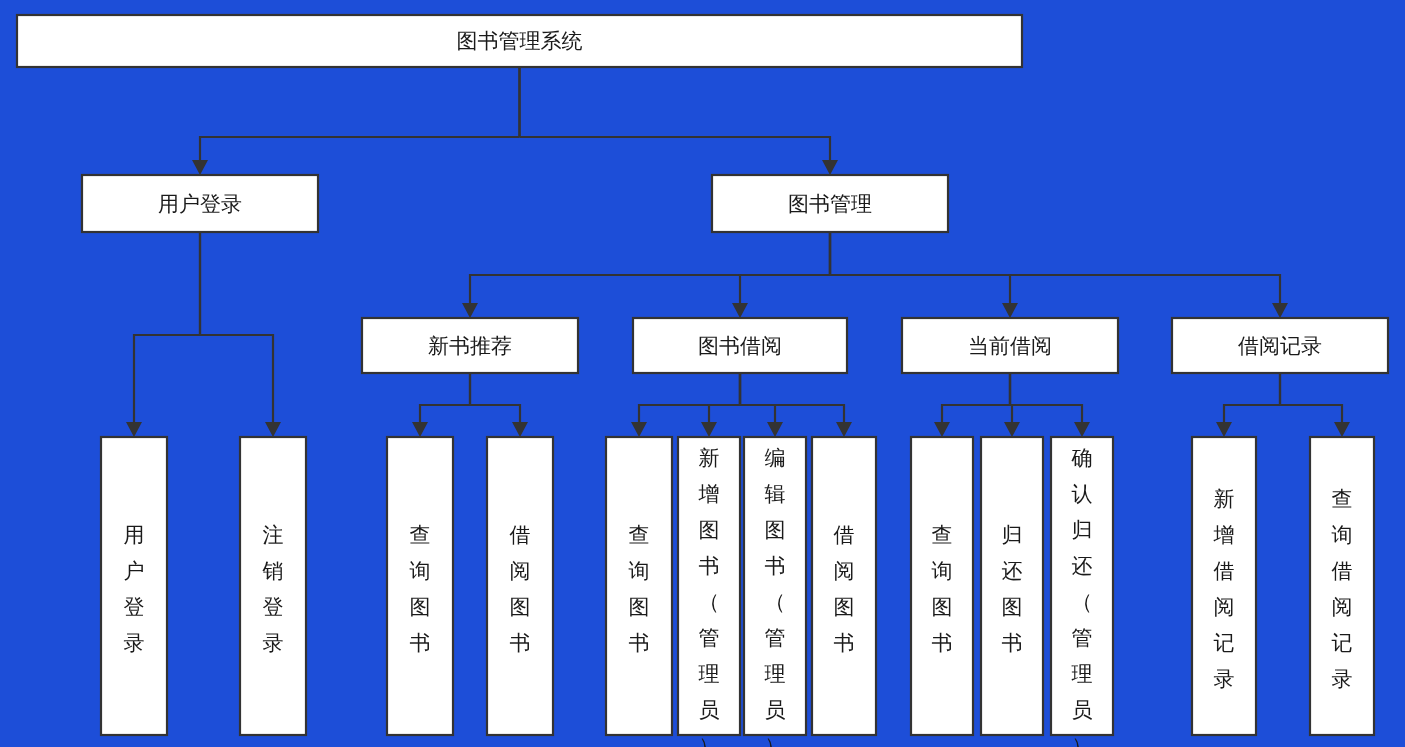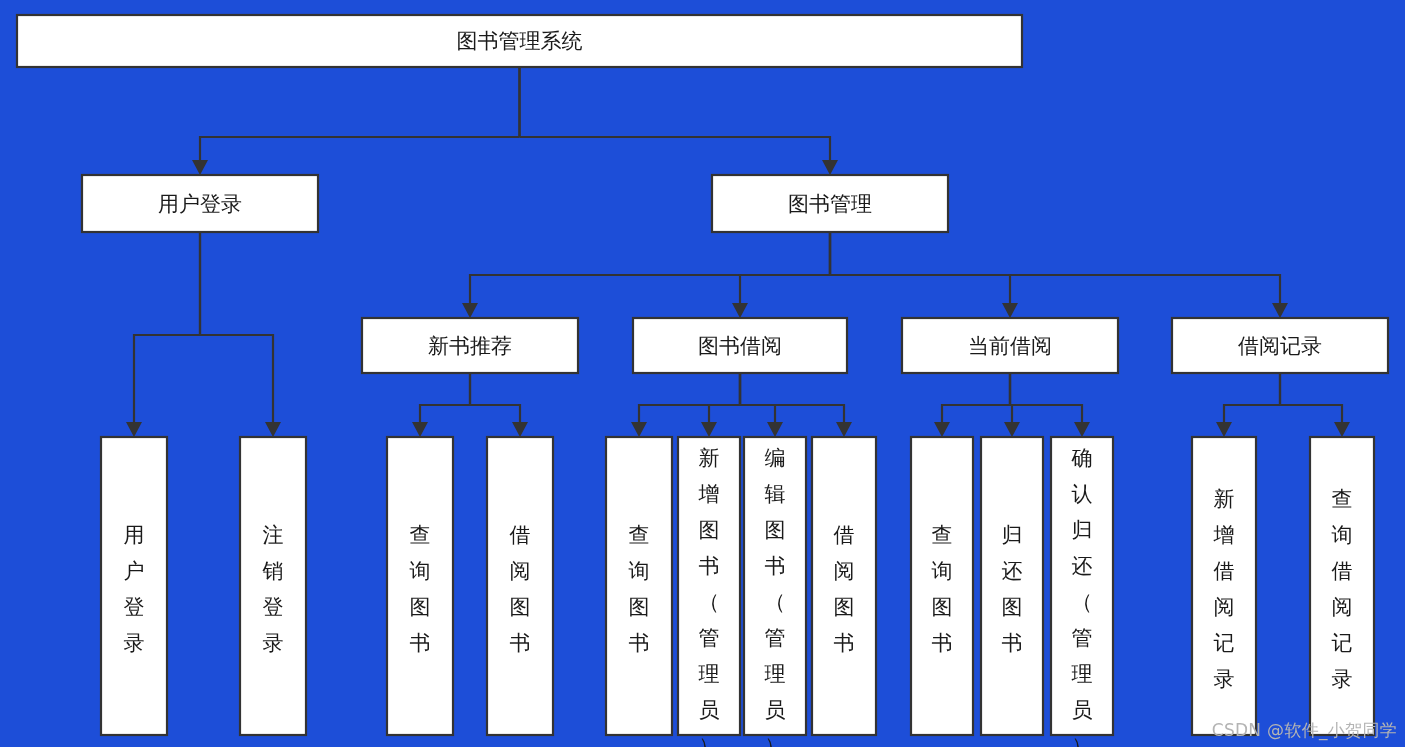--- a/index.html
+++ b/index.html
@@ -248,15 +248,14 @@
           <rect class="node-box" x="1192" y="437" width="64" height="298"></rect>
           <text class="node-label-v" x="1224" y="506.08"><tspan x="1224" dy="0">新</tspan><tspan x="1224" dy="36">增</tspan><tspan x="1224" dy="36">借</tspan><tspan x="1224" dy="36">阅</tspan><tspan x="1224" dy="36">记</tspan><tspan x="1224" dy="36">录</tspan></text>
         </g>
         <g>
           <rect class="node-box" x="1310" y="437" width="64" height="298"></rect>
           <text class="node-label-v" x="1342" y="506.08"><tspan x="1342" dy="0">查</tspan><tspan x="1342" dy="36">询</tspan><tspan x="1342" dy="36">借</tspan><tspan x="1342" dy="36">阅</tspan><tspan x="1342" dy="36">记</tspan><tspan x="1342" dy="36">录</tspan></text>
         </g>
       </g>
   </svg>
 
-  <div class="watermark">CSDN @软件_小贺同学</div>
 
 </div>
 
 </body></html>

